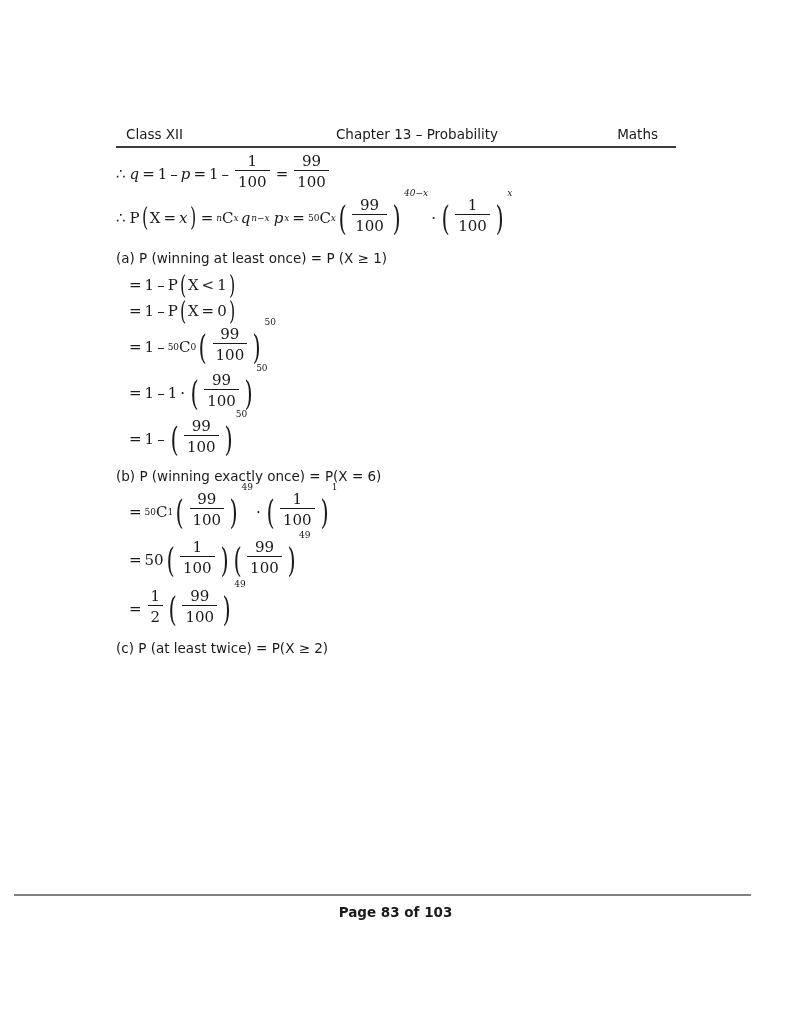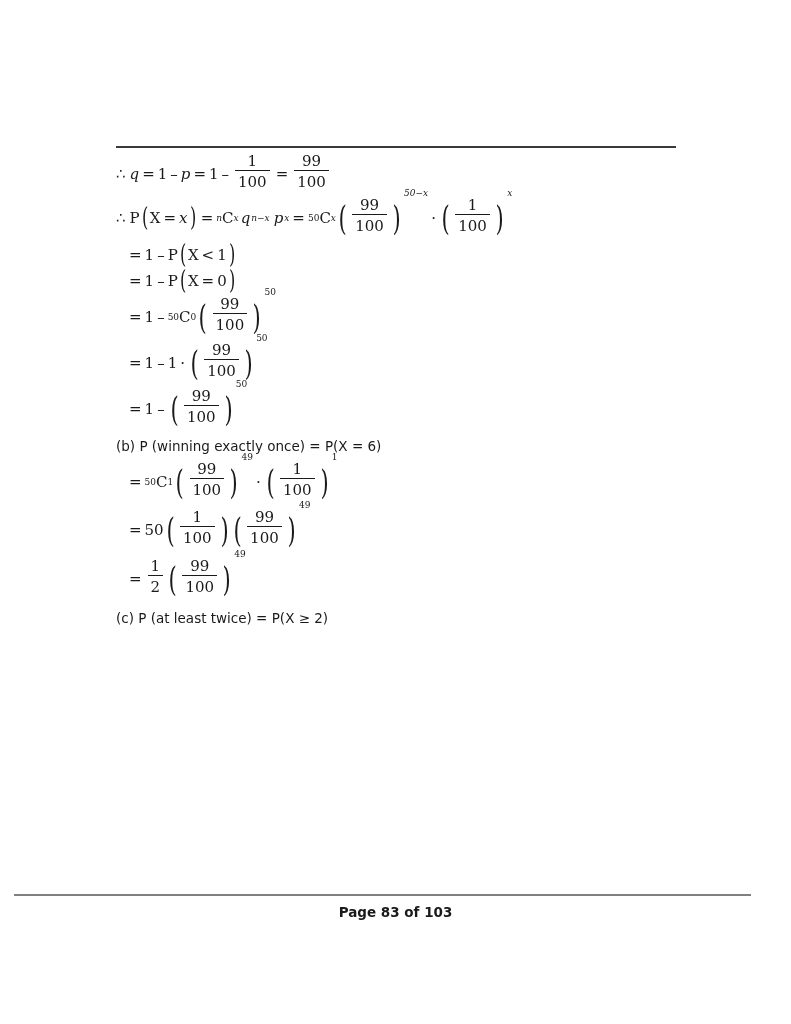--- a/index.html
+++ b/index.html
@@ -161,20 +161,27 @@
   .exp-wrap > .exp-top { margin-top: -10px; }
 
   
   .row { margin-bottom: 2px; }
 </style>
 </head>
 <body>
 
 <div class="page">
 
+  <div class="header">
+    <div class="header-row">
+      <div class="hdr-left">Class XII</div>
+      <div class="hdr-center">Chapter 13 – Probability</div>
+      <div class="hdr-right">Maths</div>
+    </div>
+  </div>
   <div class="header-rule"></div>
 
   <div class="content">
 
     <div class="math row" style="height:38px">
       <span class="up">∴</span>
       <span class="it" style="margin-left:4px">q</span>
       <span class="op">=</span>
       <span>1</span>
       <span class="op">–</span>
@@ -223,36 +230,37 @@
       </span>
       <span class="exp-wrap">
         <span class="grp">
           <span class="paren">(</span>
           <span class="frac">
             <span class="num">99</span>
             <span class="den">100</span>
           </span>
           <span class="paren">)</span>
         </span>
-        <span class="exp-top"><sup class="exp" style="font-style:italic">50−x</sup></span>
+        <span class="exp-top"><sup class="exp" style="font-style:italic">40−x</sup></span>
       </span>
       <span class="op">·</span>
       <span class="exp-wrap">
         <span class="grp">
           <span class="paren">(</span>
           <span class="frac">
             <span class="num">1</span>
             <span class="den">100</span>
           </span>
           <span class="paren">)</span>
         </span>
         <span class="exp-top"><sup class="exp" style="font-style:italic">x</sup></span>
       </span>
     </div>
 
+    <div class="prose" style="margin-top:8px;margin-bottom:6px">(a) P (winning at least once) = P (X ≥ 1)</div>
 
     <div class="math row" style="height:24px;margin-left:10px">
       <span class="op">=</span>
       <span>1</span>
       <span class="op">–</span>
       <span class="up">P</span>
       <span class="paren-sm">(</span>
       <span class="up">X</span>
       <span class="op">&lt;</span>
       <span>1</span>

